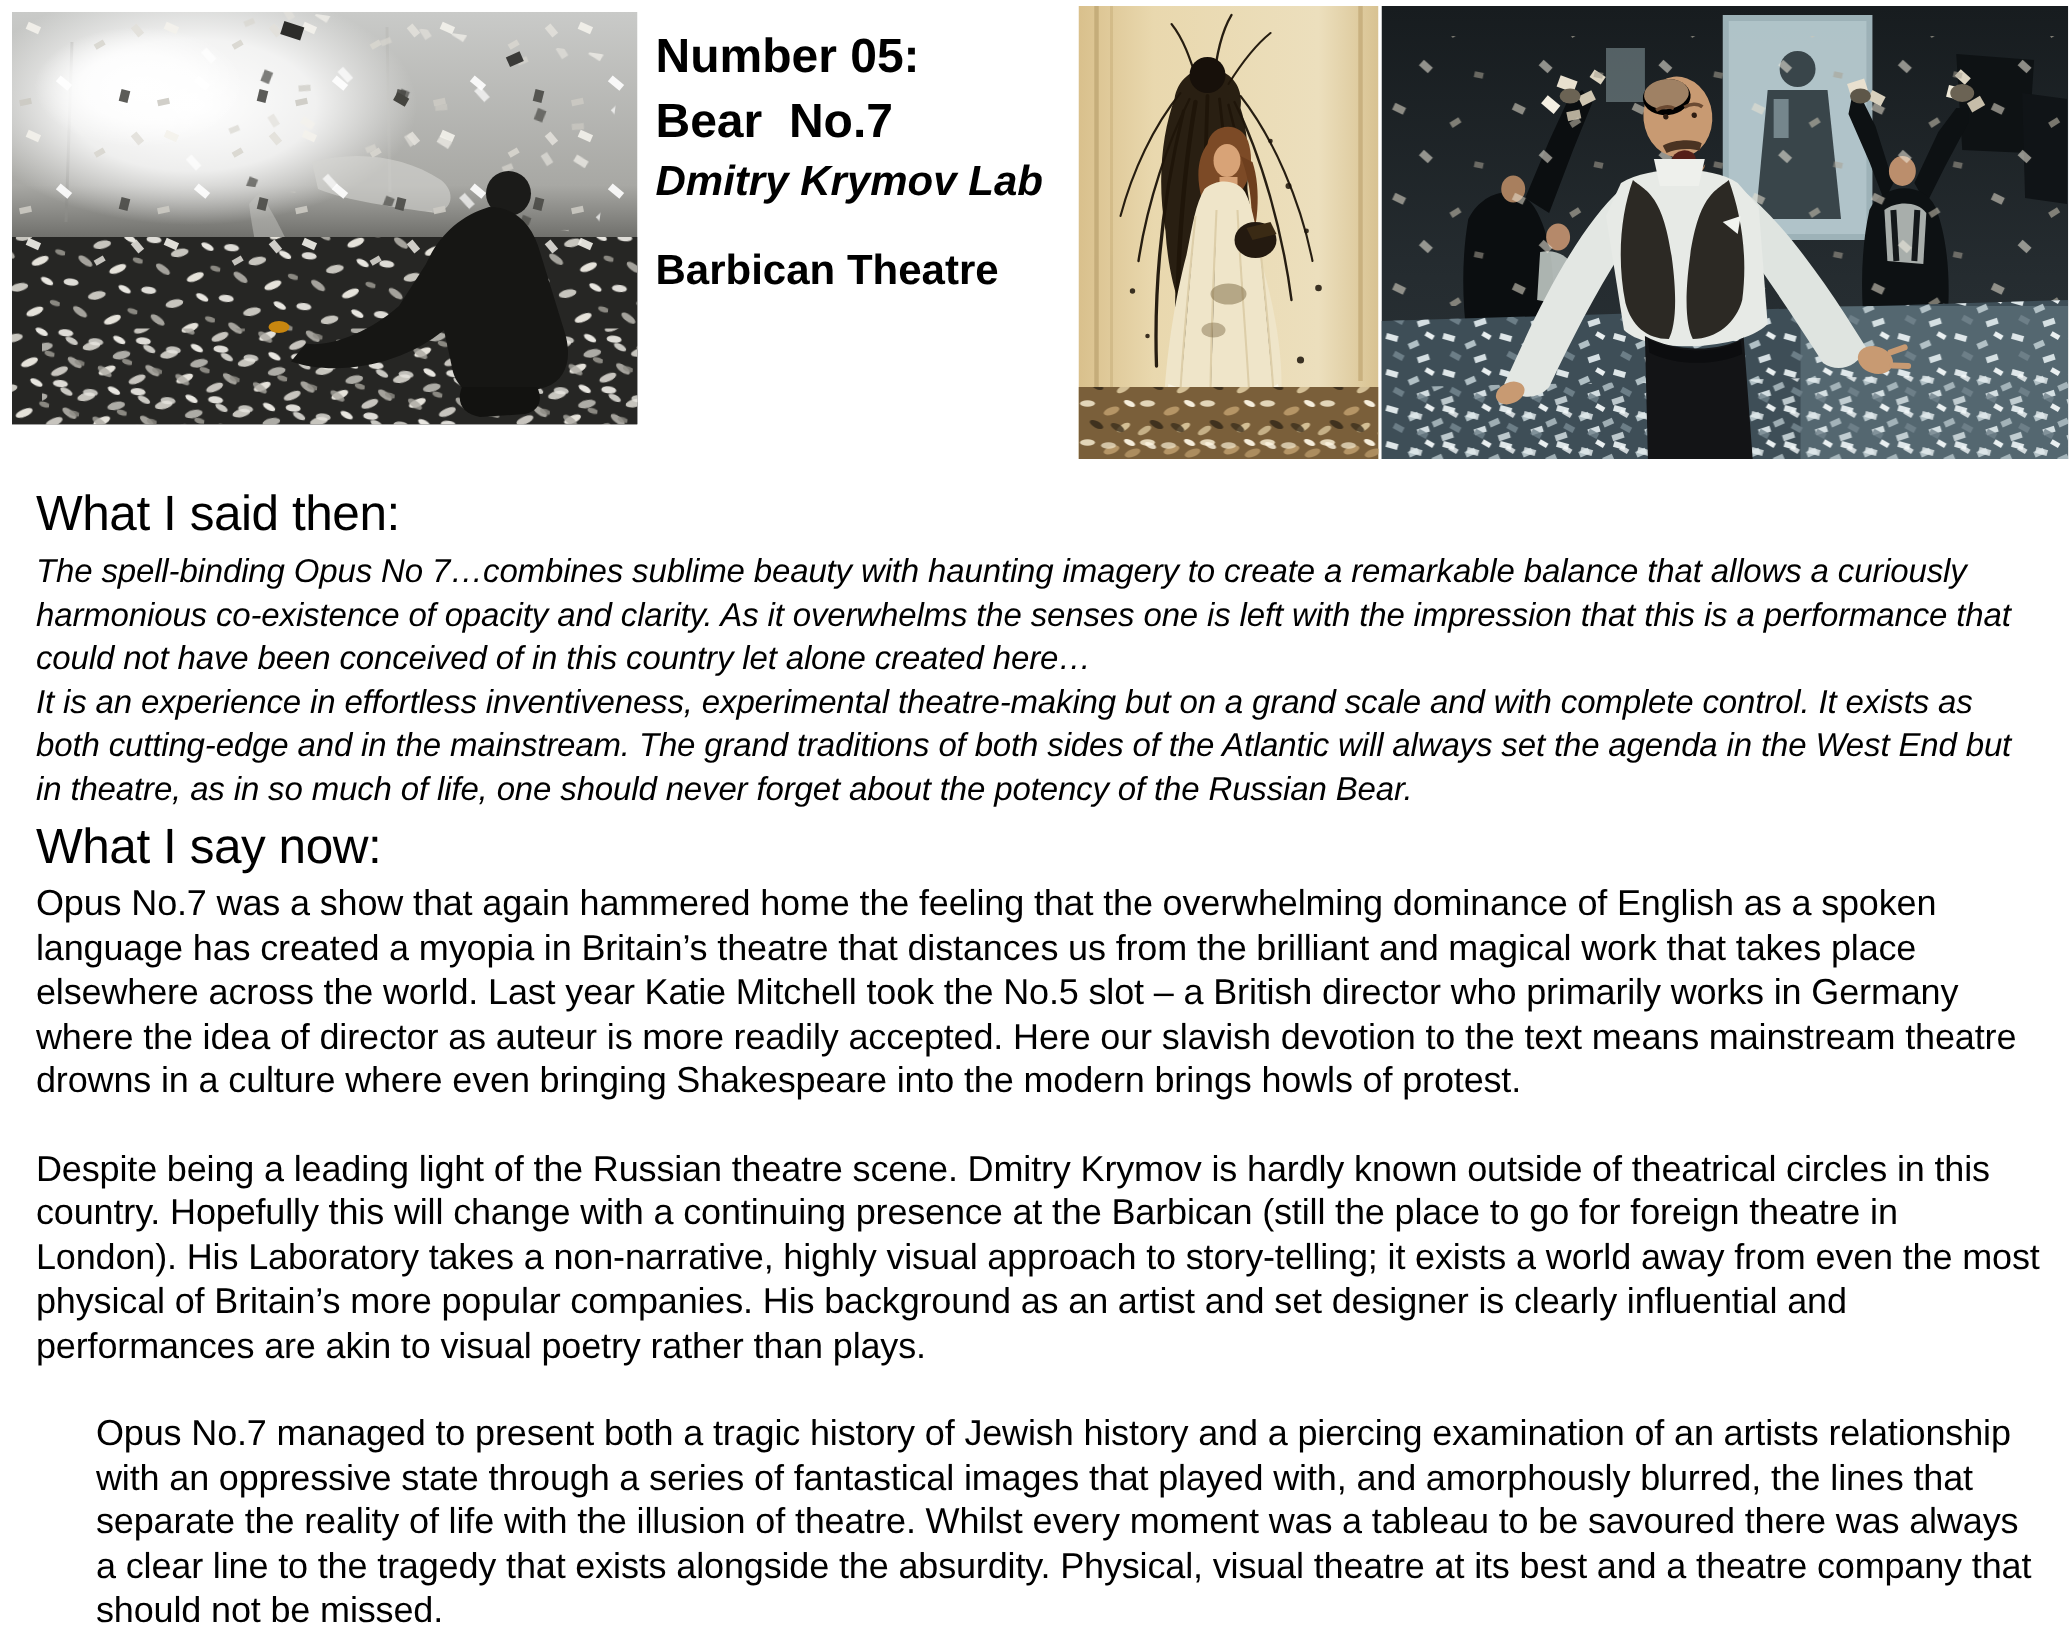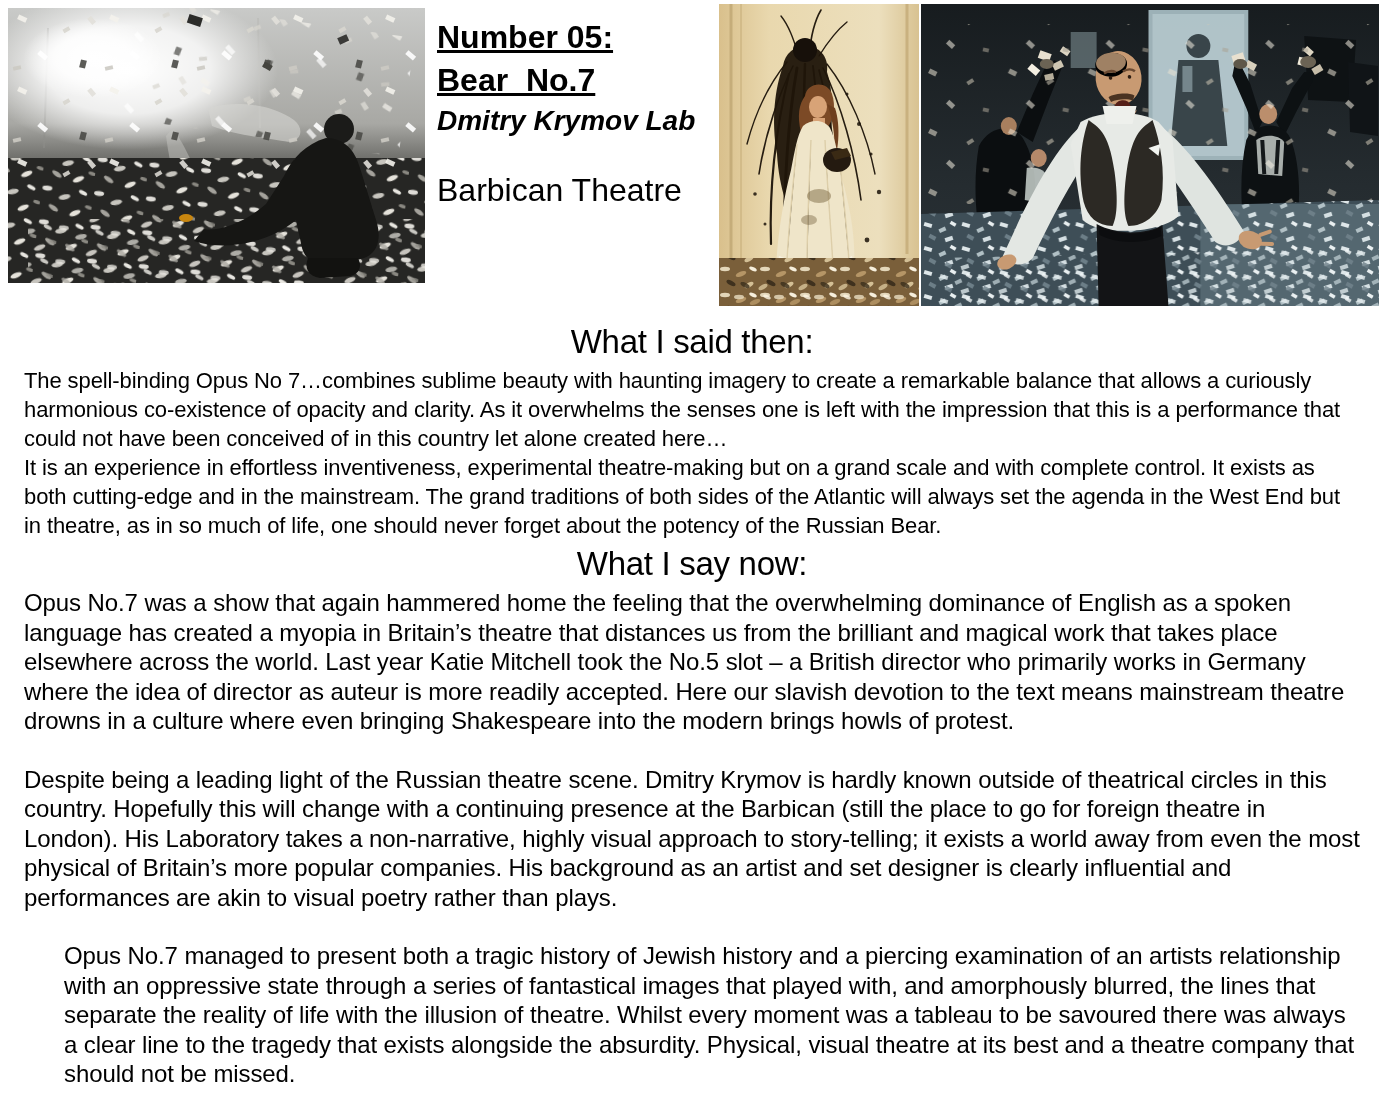--- a/index.html
+++ b/index.html
@@ -13,32 +13,32 @@
   }
   
   .photo{position:absolute;display:block;}
   .photo svg{display:block;width:100%;height:100%;}
   .photo-left{left:8px;top:8px;width:417px;height:275px;}
   .photo-mid{left:719px;top:4px;width:200px;height:302px;}
   .photo-right{left:921px;top:4px;width:458px;height:302px;}
 
   
   .title-block{position:absolute;left:437px;top:16px;width:300px;}
-  .title-line{font-weight:700;font-size:32px;line-height:43px;white-space:pre-wrap;text-decoration:underline;}
+  .title-line{font-weight:700;font-size:32px;line-height:43px;white-space:pre-wrap;}
   .title-line3{font-weight:700;font-size:28px;line-height:38px;font-style:italic;}
-  .venue{font-weight:400;font-size:32px;line-height:34px;margin-top:33px;}
+  .venue{font-weight:700;font-size:28px;line-height:34px;margin-top:23px;}
 
   
   .text-area{position:absolute;left:24px;top:322px;width:1336px;}
   .section-heading{
     font-size:33px;font-weight:400;line-height:40px;
-    margin:0 0 4px 0;letter-spacing:-0.3px;text-align:center;
+    margin:0 0 4px 0;letter-spacing:-0.3px;
   }
   .quote p{
-    font-size:22px;line-height:29px;margin:0;
+    font-style:italic;font-size:22px;line-height:29px;margin:0;
     letter-spacing:-0.1px;
   }
   .now p{
     font-size:24px;line-height:29.5px;margin:0 0 29px 0;
     letter-spacing:-0.1px;
   }
   .now p:last-child{margin-bottom:0;margin-left:40px;}
   .heading-now{margin-top:4px;}
 </style>
 </head>

